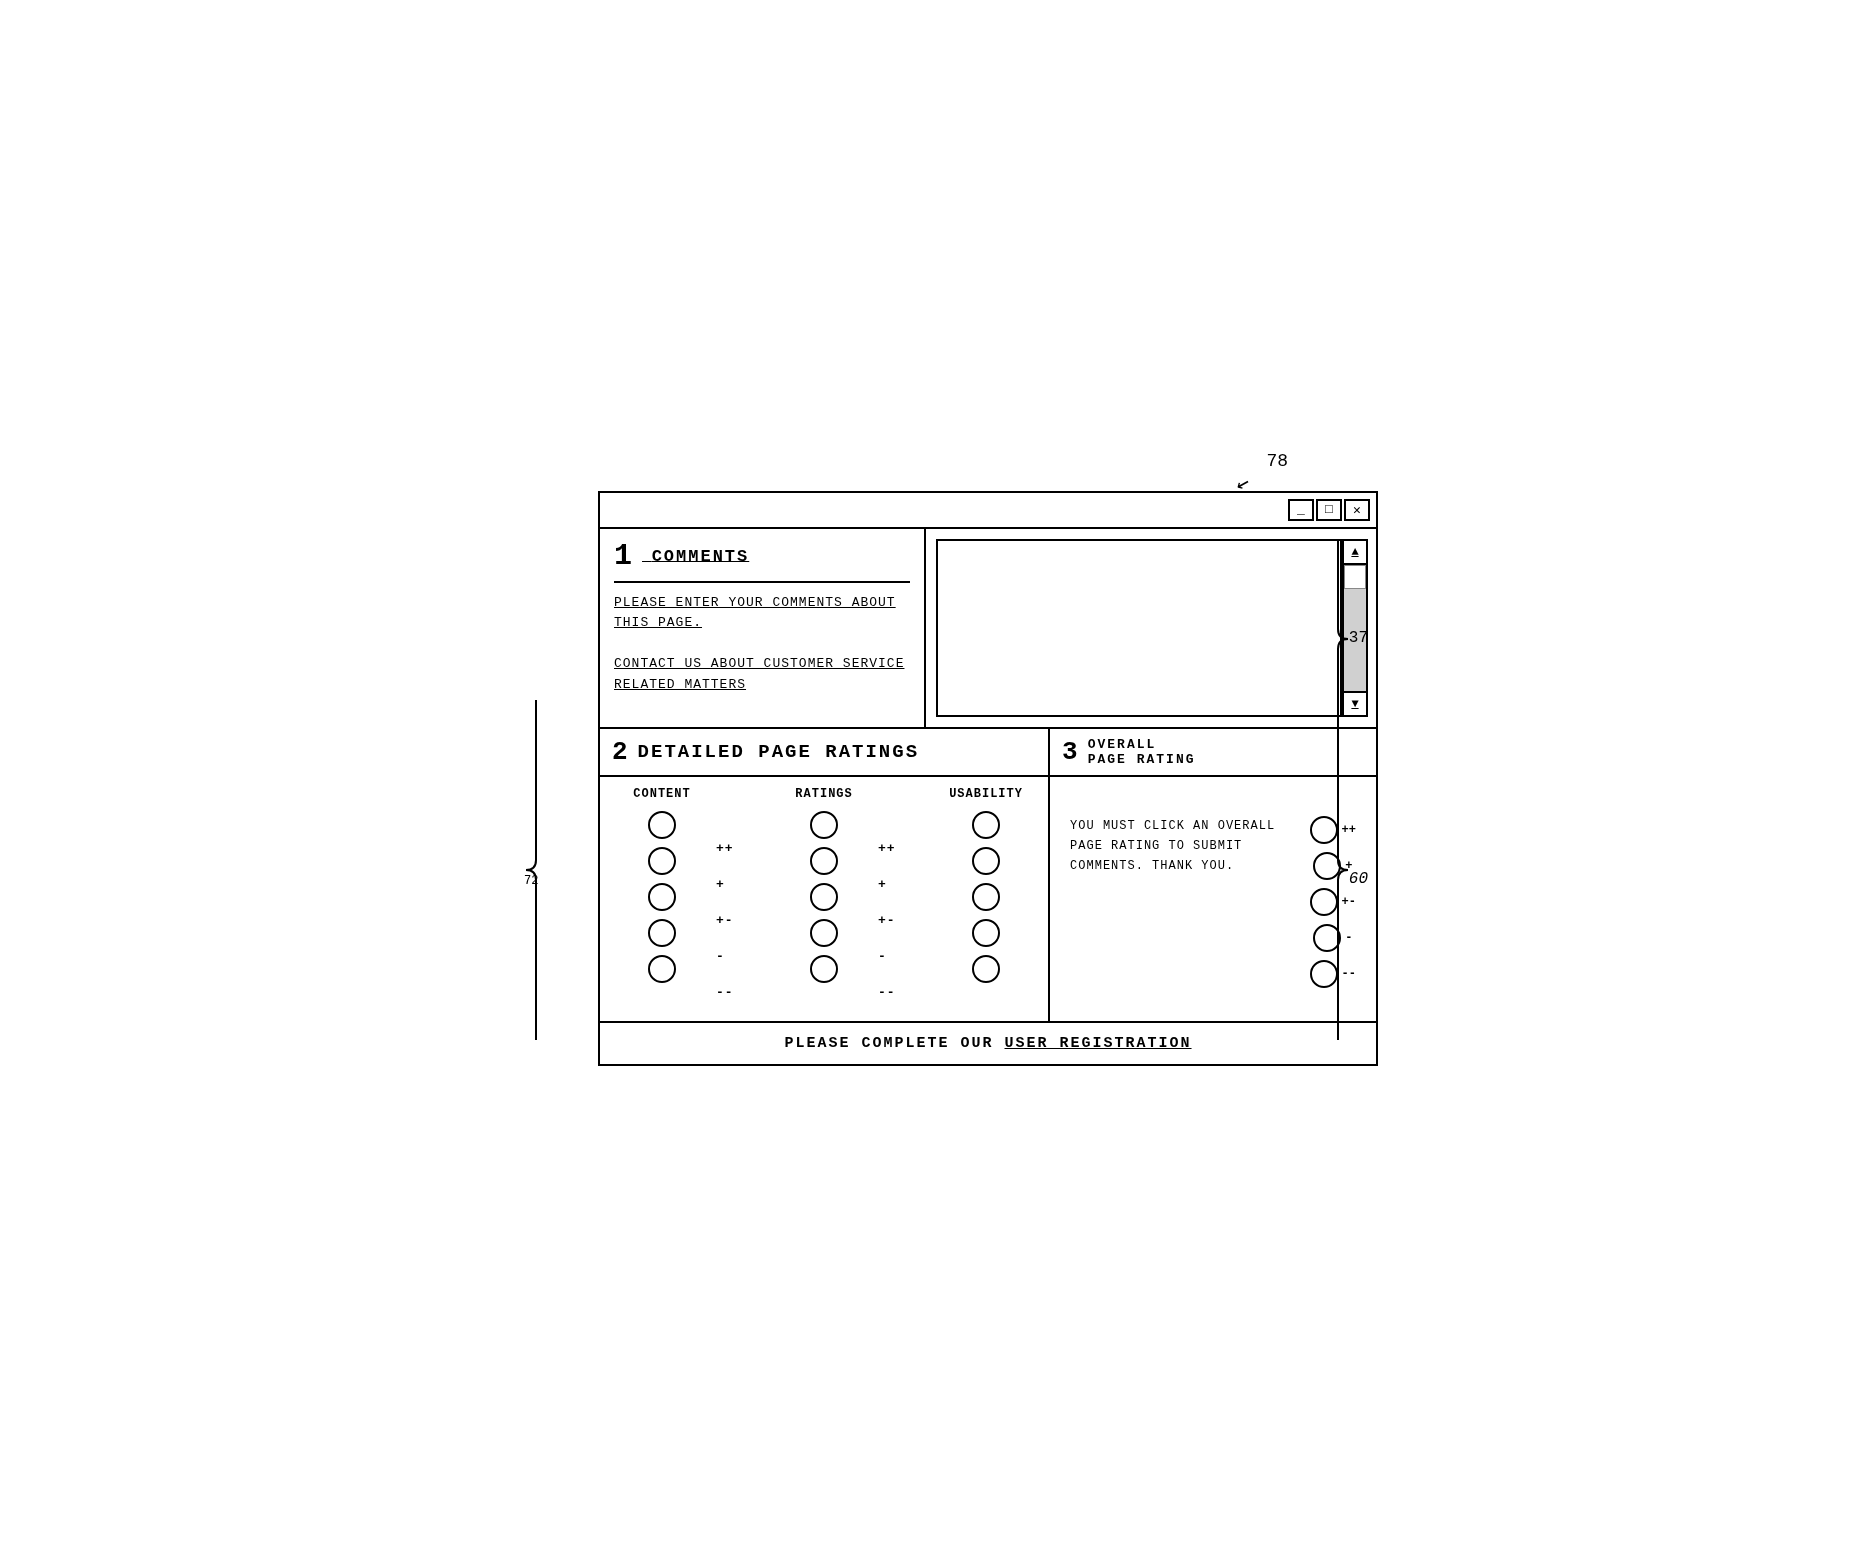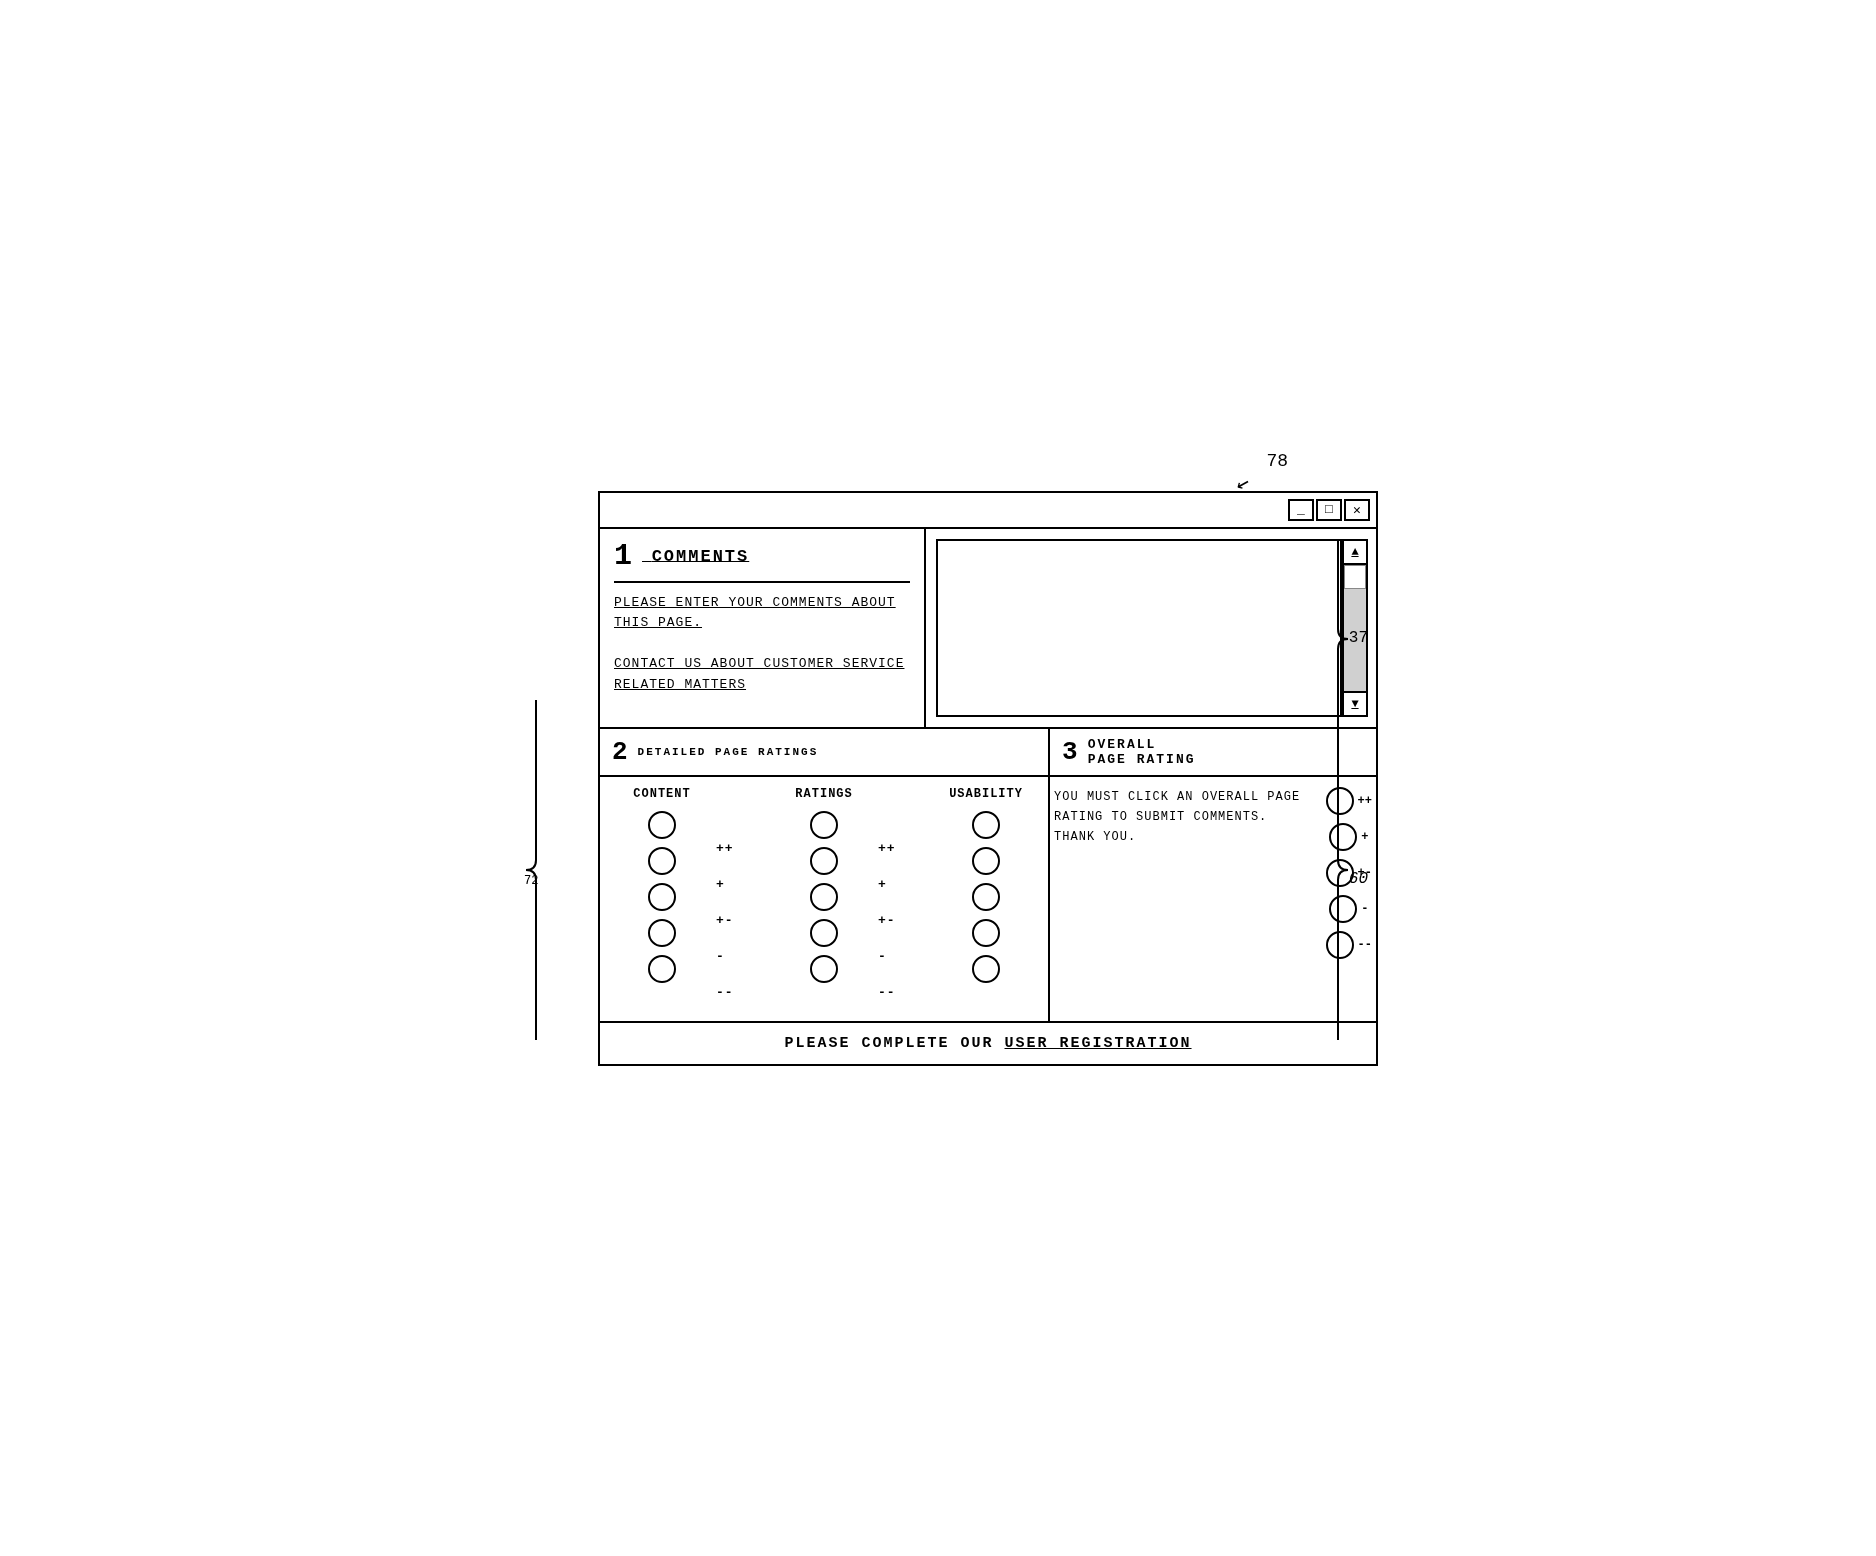--- a/index.html
+++ b/index.html
@@ -185,21 +185,21 @@
       padding: 8px 12px;
       display: flex;
       align-items: center;
     }
     .section-number {
       font-size: 26px;
       font-weight: bold;
       margin-right: 10px;
     }
     .section-title {
-      font-size: 11px;
+      font-size: 19px;
       font-weight: bold;
       letter-spacing: 2px;
     }
 
     .ratings-grid {
       display: flex;
       padding: 10px 8px;
       gap: 0;
     }
     .rating-col {
@@ -244,22 +244,23 @@
       flex: 1;
     }
     .section-overall-header {
       border-bottom: 2px solid #000;
       padding: 8px 12px;
       display: flex;
       align-items: center;
     }
     .overall-content {
       display: flex;
-      padding: 10px 4px;
+      padding: 10px 20px;
       gap: 12px;
+      margin-top: 29px;
     }
     .overall-text {
       font-size: 12px;
       letter-spacing: 1px;
       line-height: 1.7;
       flex: 1;
     }
     .overall-radios {
       display: flex;
       flex-direction: column;

